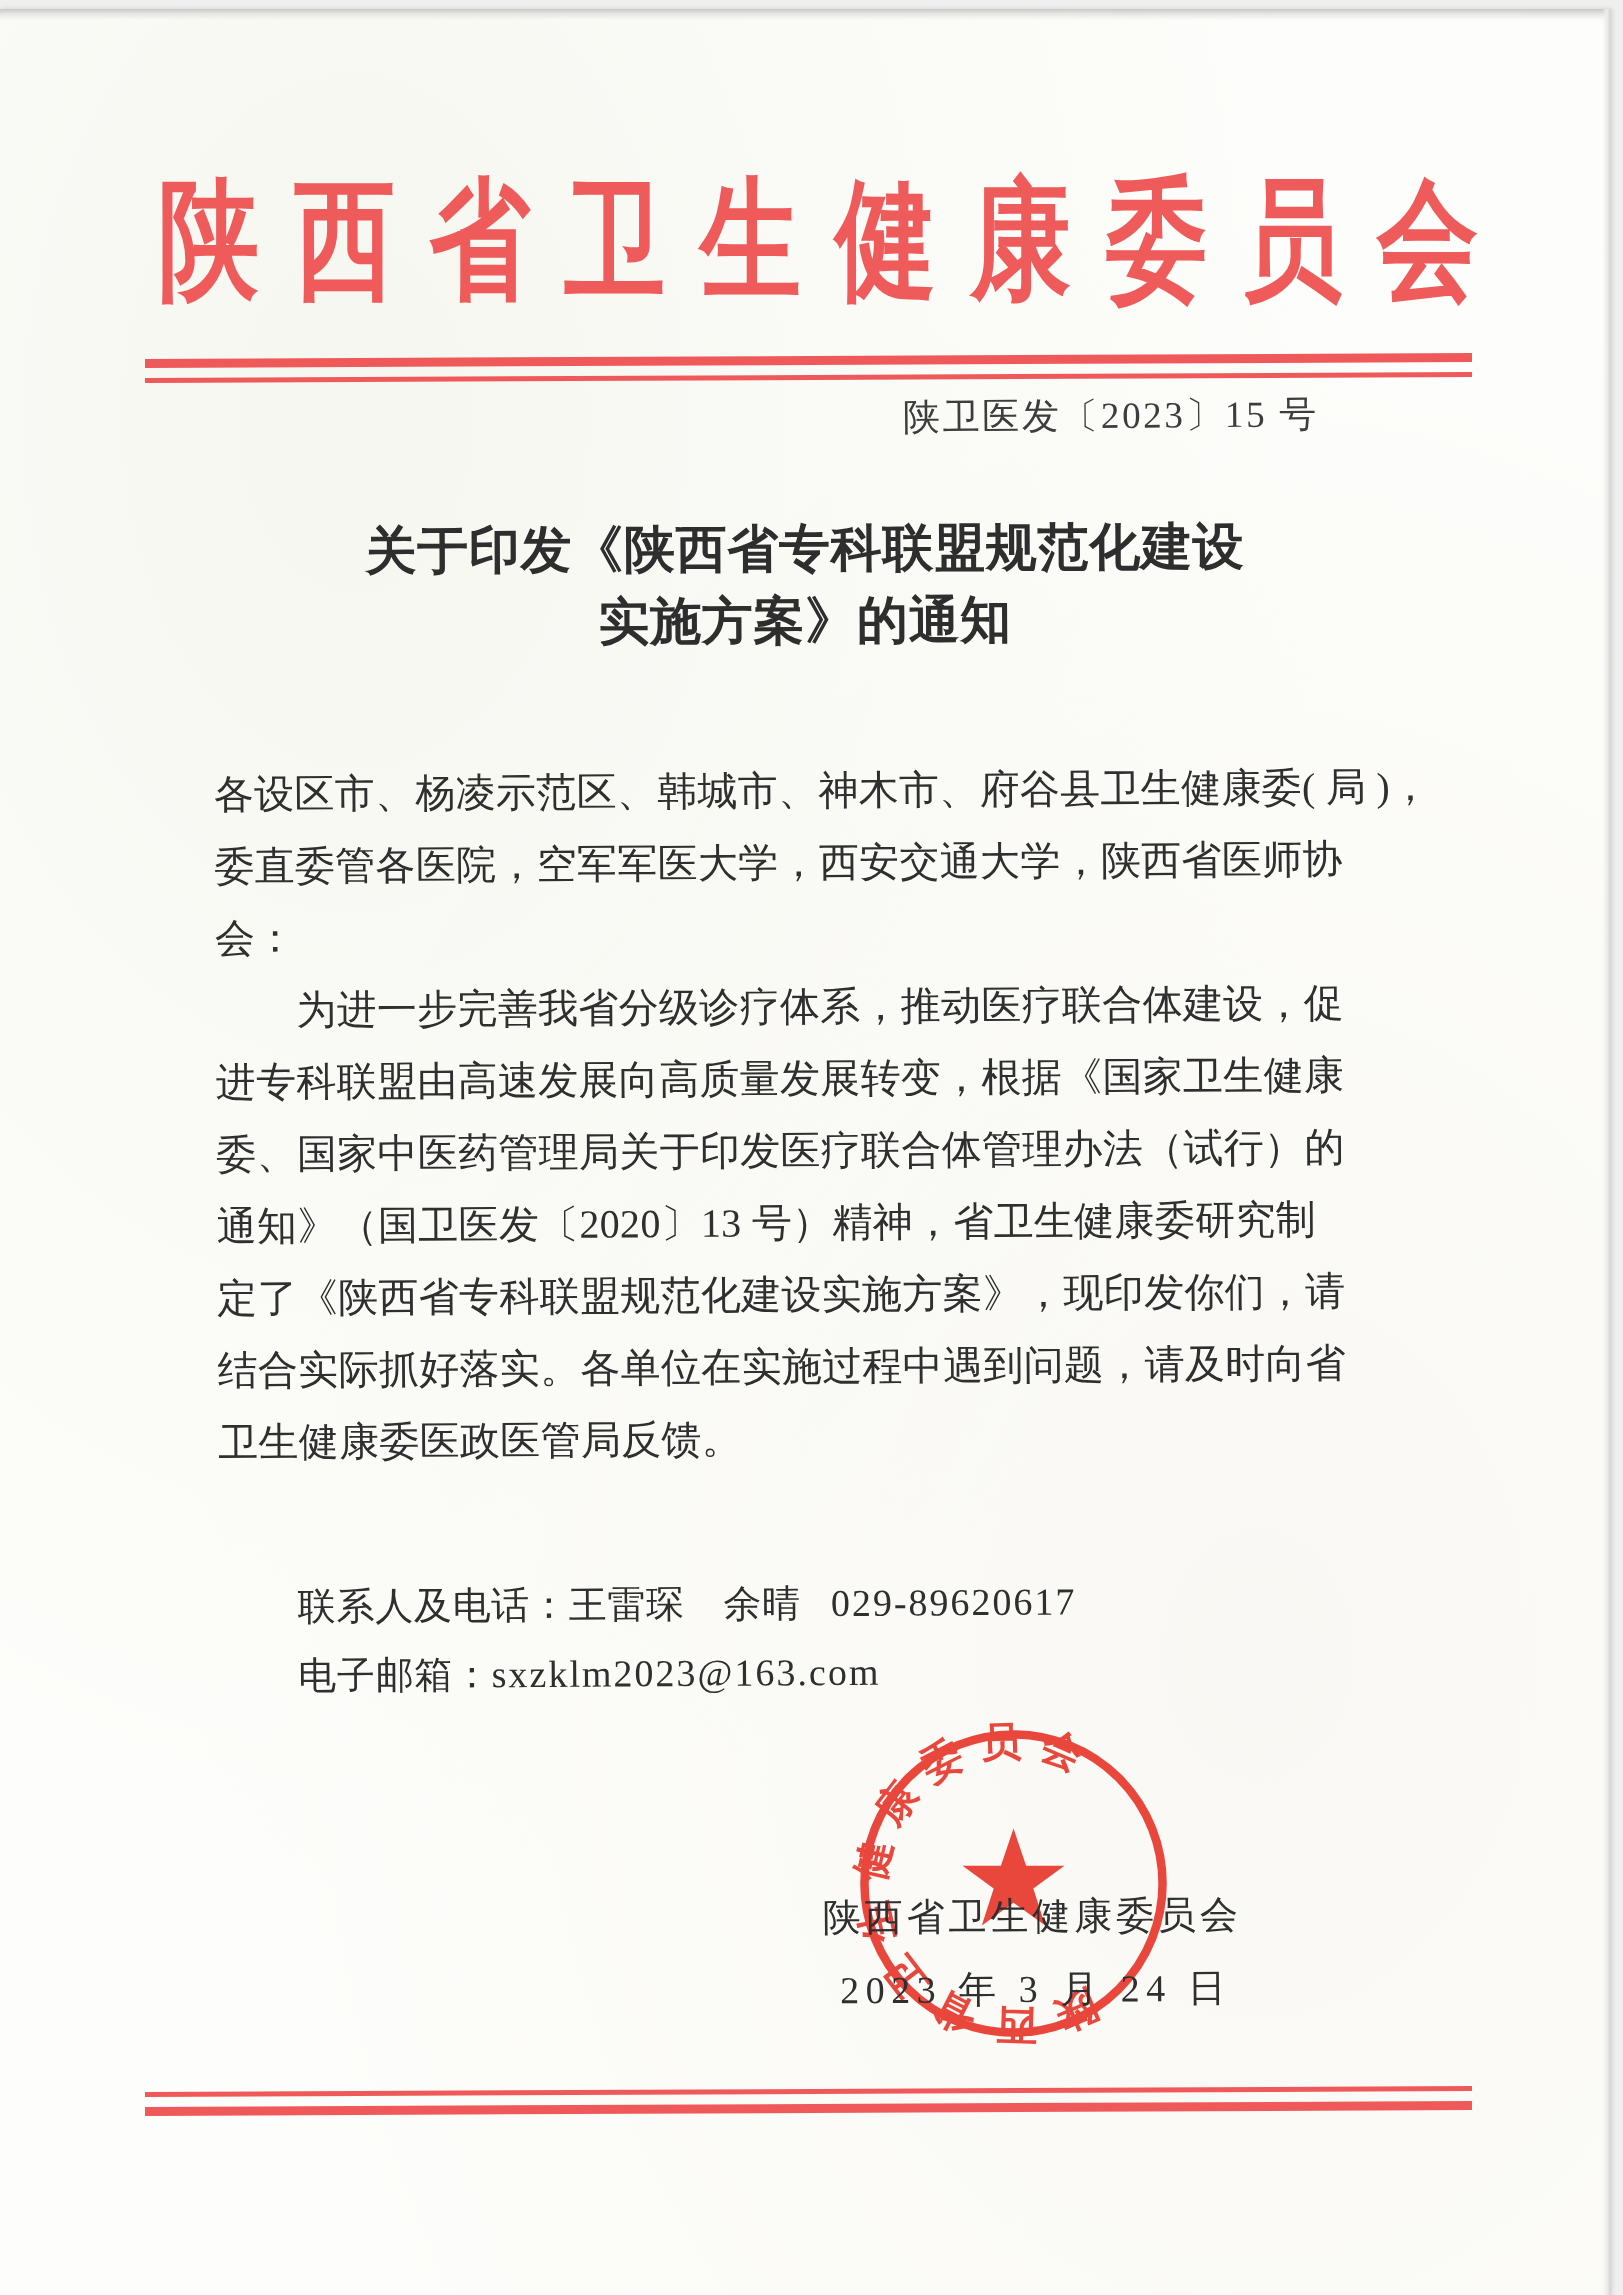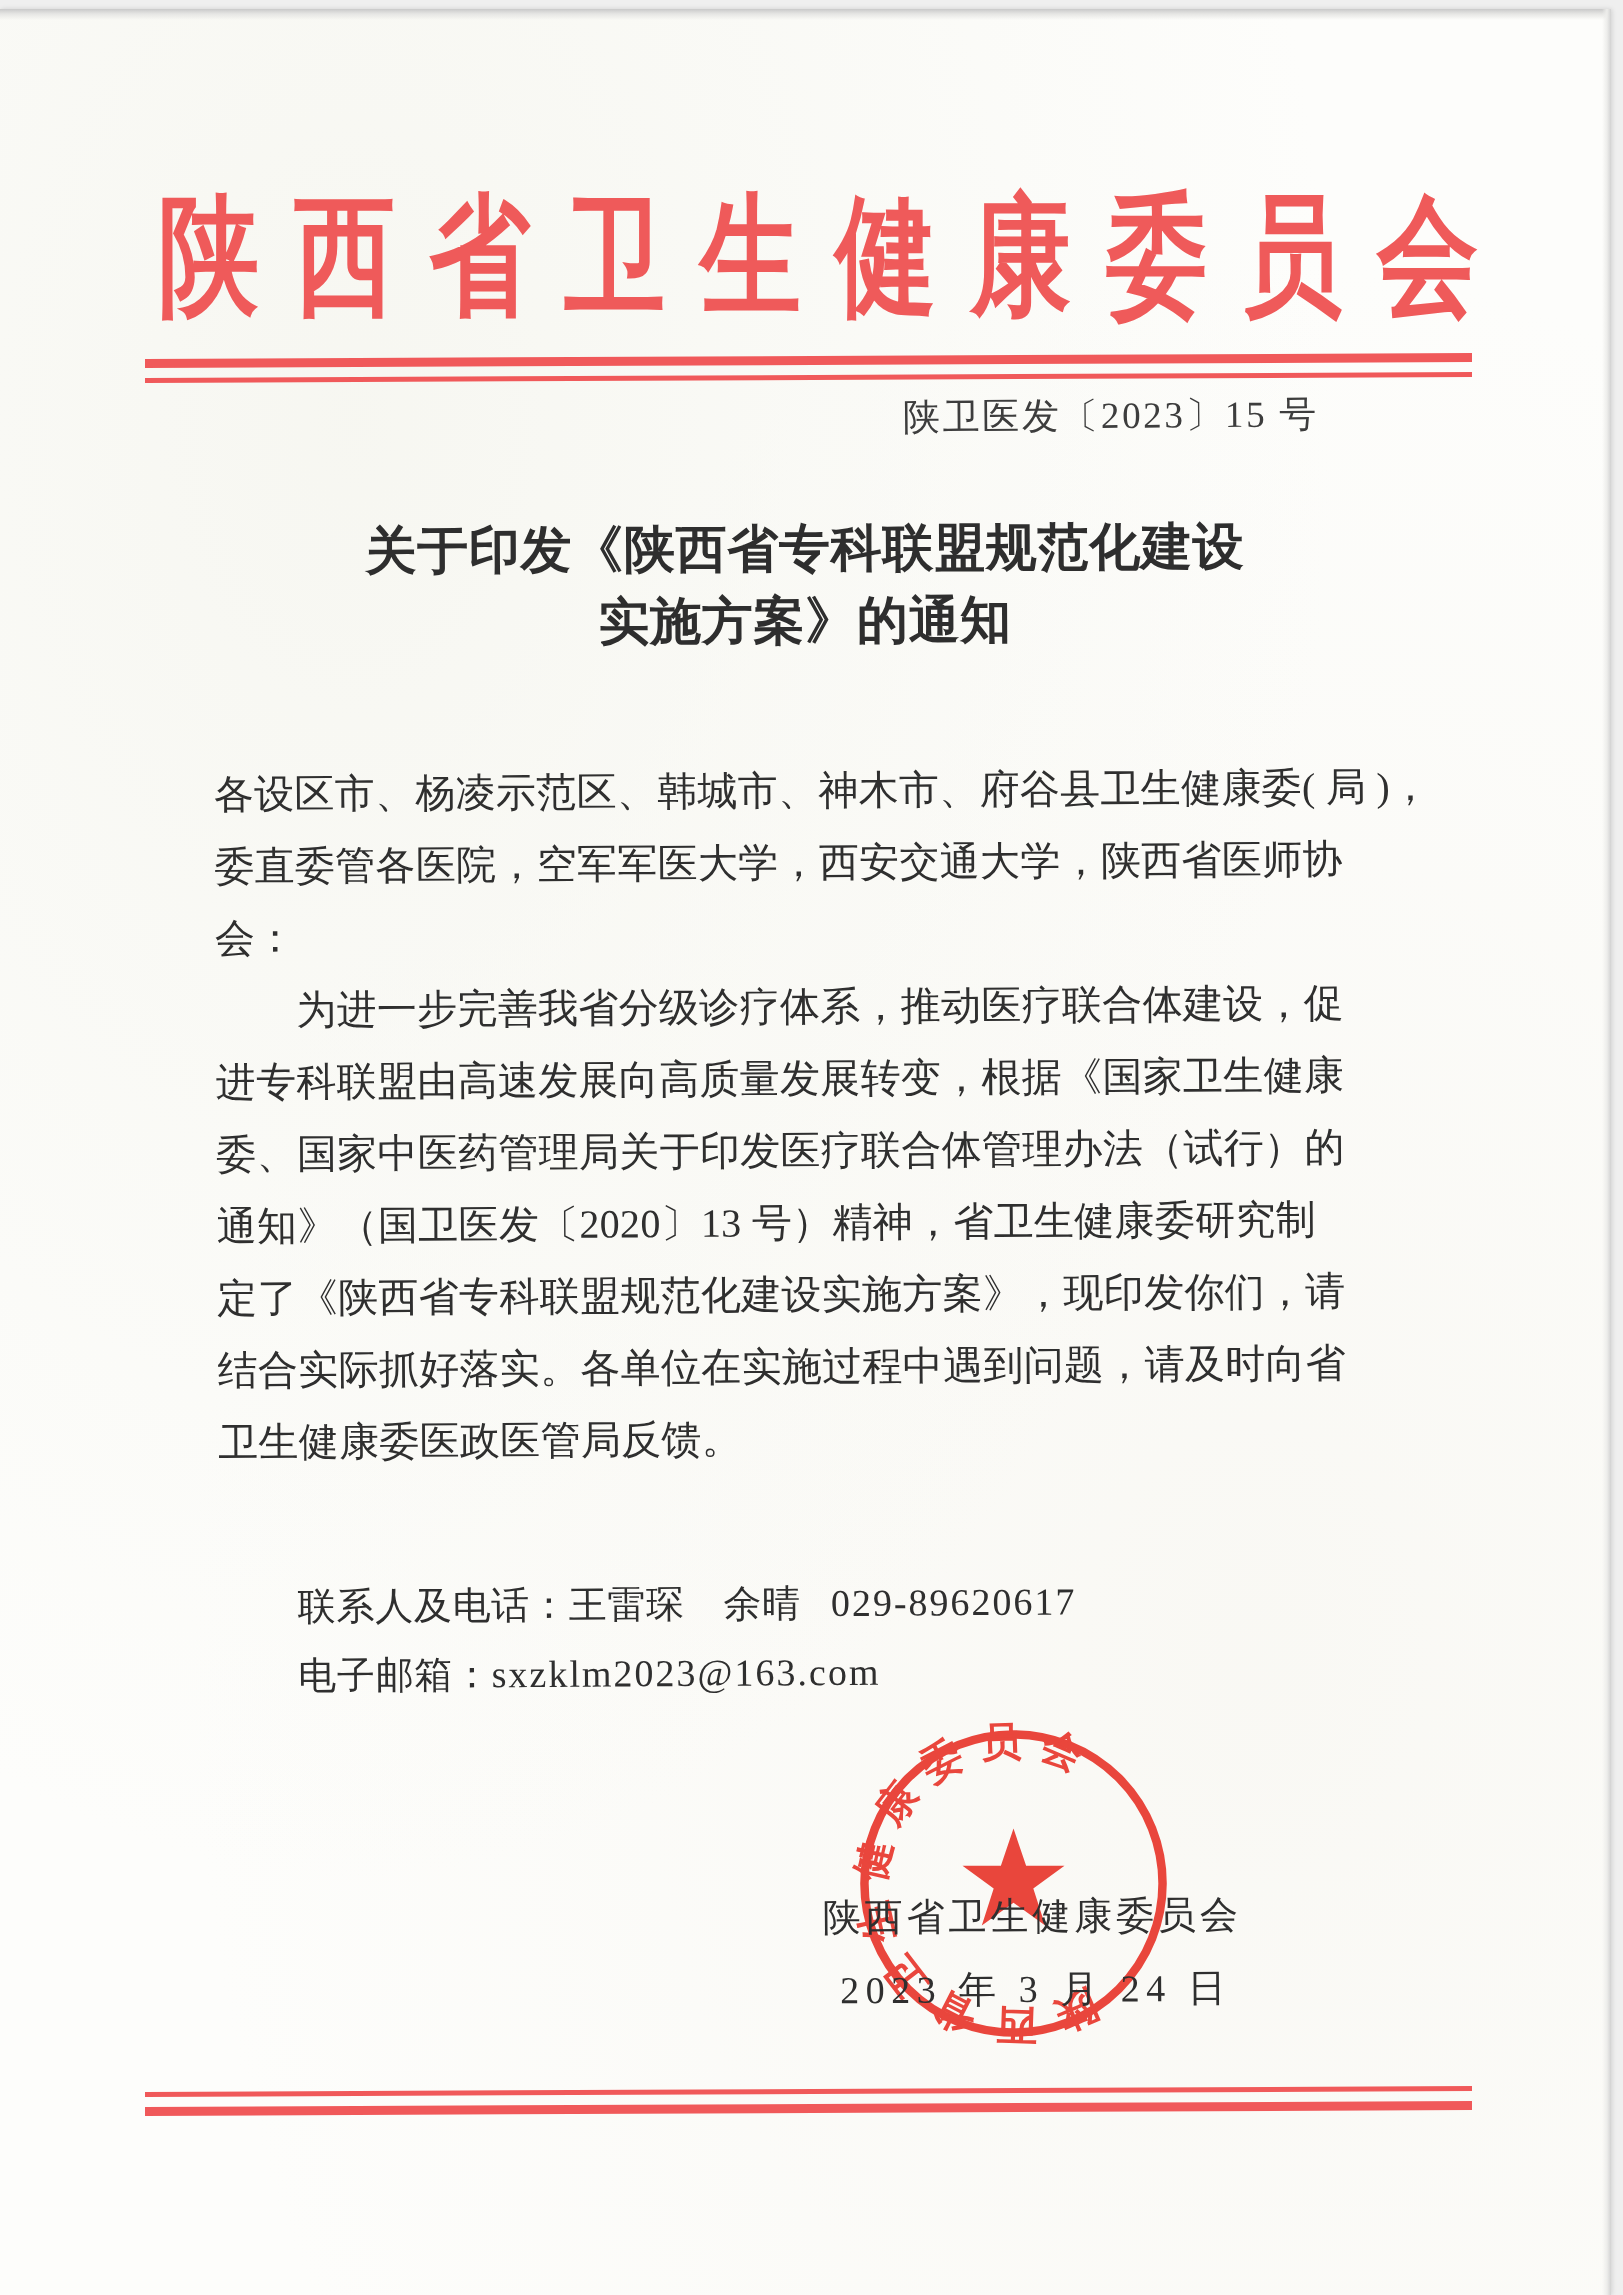--- a/index.html
+++ b/index.html
@@ -49,21 +49,21 @@
     position: absolute;
     right: 0; top: 0;
     width: 9.2px; height: 2286px;
     background: linear-gradient(to left, #d2d2d2 0%, #ededeb 45%, rgba(253,253,251,0) 100%);
   }
 
   
   .letterhead {
     position: absolute;
     left: 141px;
-    top: 196px;
+    top: 180px;
     width: 1329px;
     text-align: center;
     white-space: nowrap;
   }
   .letterhead .lh-char {
     display: inline-block;
     color: #ef5a5a;
     font-family: "Liberation Serif", "DejaVu Serif", serif;
     font-weight: 700;
     font-size: 117px;

